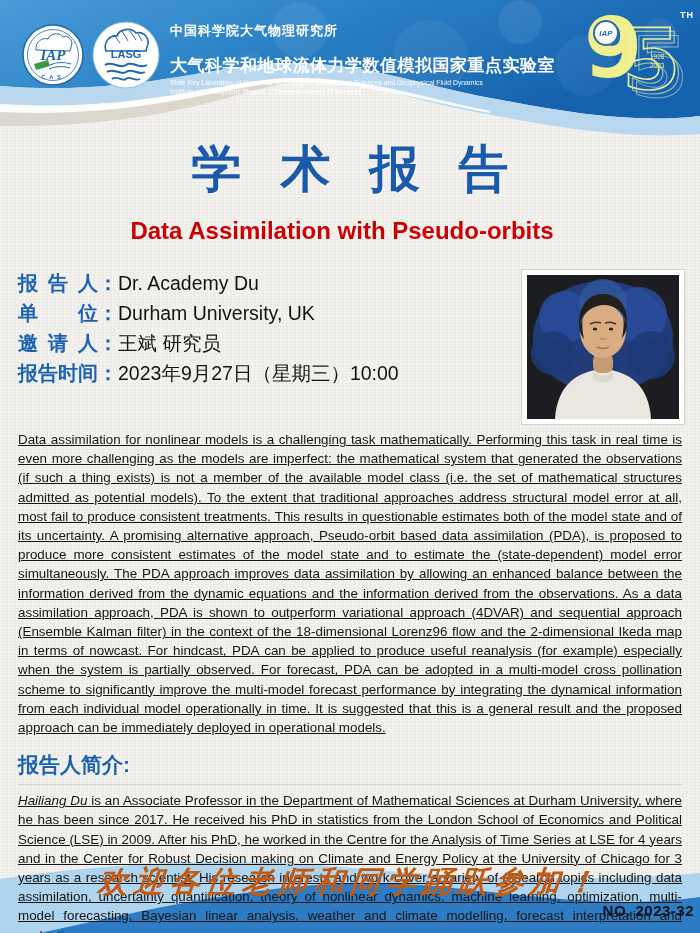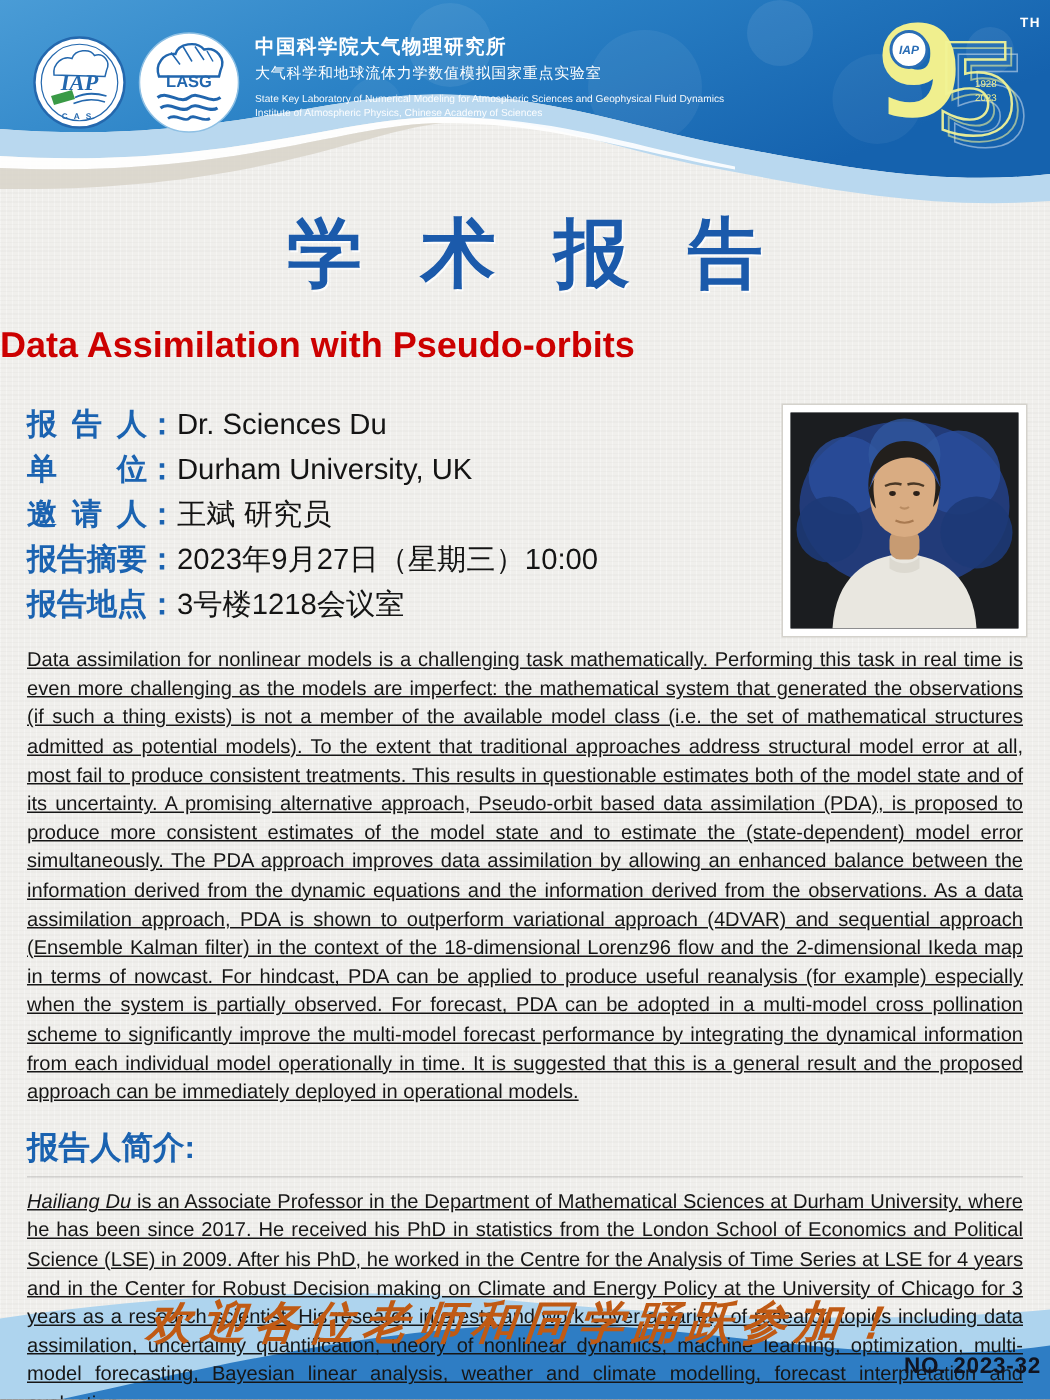--- a/index.html
+++ b/index.html
@@ -11,42 +11,42 @@
       repeating-linear-gradient(90deg, rgba(255,255,255,0.35) 0 1px, transparent 1px 4px);
     font-family:"Liberation Sans", sans-serif;
   }
   
   .header{position:relative;height:150px;z-index:2;}
   .header svg.hdr-bg{position:absolute;top:0;left:0;}
   .hdr-content{position:absolute;top:0;left:0;width:100%;height:100%;}
   .logo{position:absolute;}
   .org-text{position:absolute;left:170px;top:22px;color:#fff;}
   .org-cn1{font-size:13px;font-weight:bold;letter-spacing:1px;line-height:17px;}
-  .org-cn2{font-size:10px;font-weight:normal;letter-spacing:0.5px;line-height:17px;margin-top:2px;}
+  .org-cn2{font-size:17px;font-weight:bold;letter-spacing:0.5px;line-height:17px;margin-top:18px;}
   .org-en{font-size:6.8px;line-height:9px;opacity:.95;margin-top:4px;}
   .org-en div{white-space:nowrap;}
   
   .anniv{position:absolute;right:6px;top:12px;width:110px;height:105px;color:#f0ef8e;}
   .anniv .nine{position:absolute;left:0;top:-6px;font-size:84px;font-weight:bold;font-family:"DejaVu Sans",sans-serif;color:#f0ef8e;line-height:1;}
   .anniv .five{position:absolute;top:0;font-size:84px;font-weight:bold;font-family:"DejaVu Sans",sans-serif;line-height:1;color:transparent;-webkit-text-stroke:1.6px rgba(240,242,150,.95);}
   .anniv .five.f2{-webkit-text-stroke:1.2px rgba(240,242,150,.6);}
   .anniv .five.f3{-webkit-text-stroke:1px rgba(255,255,255,.45);}
   .anniv .emblem{position:absolute;left:9px;top:8px;width:26px;height:26px;border-radius:50%;background:#fff;border:2px solid #2a6db5;box-sizing:border-box;
      display:flex;align-items:center;justify-content:center;font-size:8px;font-weight:bold;color:#2a6db5;font-style:italic;}
   .anniv .th{position:absolute;right:0;top:-2px;font-size:9px;font-weight:bold;color:#fff;letter-spacing:1px;}
   .anniv .years{position:absolute;left:66px;top:40px;font-size:6.5px;line-height:9px;color:#f0ef8e;text-align:center;}
   
   .main-title{
     margin:-14px 0 0 0;text-align:center;color:#1b5aab;font-weight:bold;
     font-size:50px;letter-spacing:0.78em;text-indent:0.78em;
     text-shadow:1px 1px 0 rgba(255,255,255,.8);
     position:relative;z-index:3;font-family:Liberation Sans, sans-serif;
   }
   .sub-title{
-    margin:14px 16px 0 0;text-align:left;color:#cc0000;font-weight:bold;font-size:24px;
+    margin:14px 16px 0 0;text-align:center;color:#cc0000;font-weight:bold;font-size:24px;
     position:relative;z-index:3;
   }
   
   .info-wrap{display:flex;padding:22px 16px 0 18px;position:relative;z-index:3;}
   .info-list{flex:1;padding-top:2px;}
   .info-row{line-height:29px;white-space:nowrap;}
   .info-label{color:#1b63b1;font-weight:bold;font-size:20px;text-align:right;}
   .info-value{color:#141414;font-size:19.5px;}
   .photo-frame{width:152px;height:144px;border:5px solid #ffffff;outline:1px solid #d4d2cc;background:#1c1e22;margin-top:3px;flex:none;}
   
@@ -145,33 +145,30 @@
       </div>
     </div>
   </div>
 
   <h1 class="main-title">学术报告</h1>
   <h2 class="sub-title">Data Assimilation with Pseudo-orbits</h2>
 
   <div class="info-wrap">
     <div class="info-list">
       <div class="info-row">
-        <span class="info-label">报 告 人：</span><span class="info-value">Dr. Sciences Du</span>
+        <span class="info-label">报 告 人：</span><span class="info-value">Dr. Academy Du</span>
       </div>
       <div class="info-row">
         <span class="info-label">单  位：</span><span class="info-value">Durham University, UK</span>
       </div>
       <div class="info-row">
         <span class="info-label">邀 请 人：</span><span class="info-value">王斌 研究员</span>
       </div>
       <div class="info-row">
-        <span class="info-label">报告摘要：</span><span class="info-value">2023年9月27日（星期三）10:00</span>
-      </div>
-      <div class="info-row">
-        <span class="info-label">报告地点：</span><span class="info-value">3号楼1218会议室</span>
+        <span class="info-label">报告时间：</span><span class="info-value">2023年9月27日（星期三）10:00</span>
       </div>
     </div>
 
     <div class="photo-frame">
       <svg width="152" height="144" viewBox="0 0 152 144">
         <rect width="152" height="144" fill="#1b1d20"></rect>
         <ellipse cx="76" cy="62" rx="70" ry="56" fill="#23418a" opacity="0.85"></ellipse>
         <circle cx="38" cy="42" r="26" fill="#2a4f9e" opacity="0.8"></circle>
         <circle cx="112" cy="40" r="28" fill="#2a4f9e" opacity="0.8"></circle>
         <circle cx="76" cy="28" r="24" fill="#31589f" opacity="0.8"></circle>

